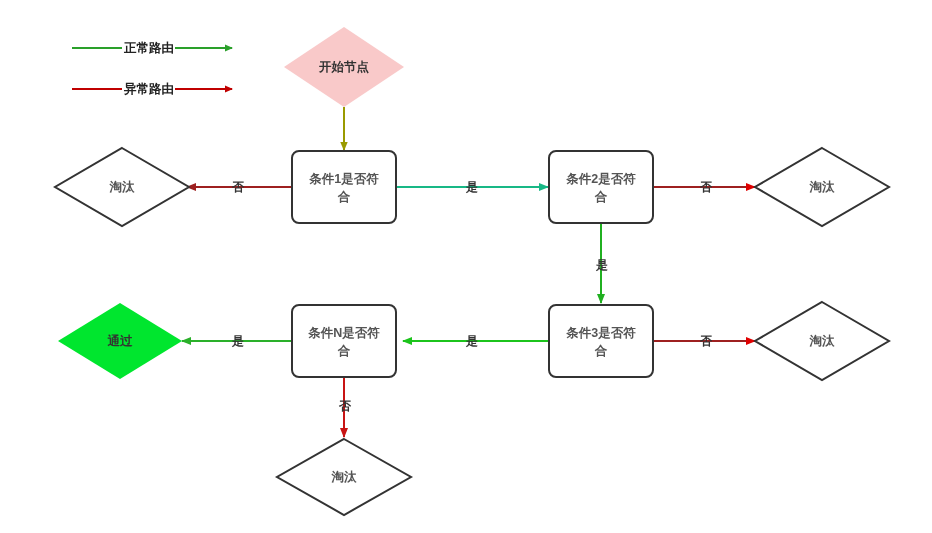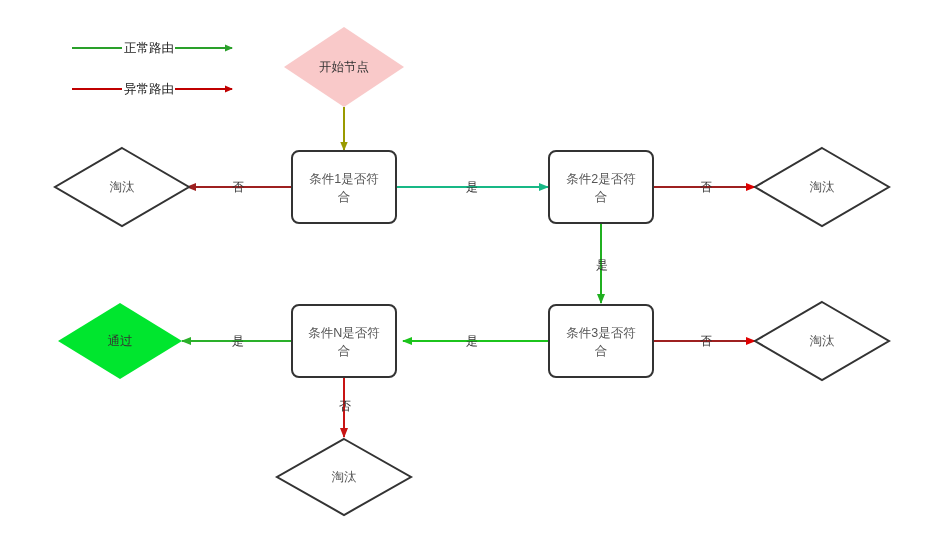--- a/index.html
+++ b/index.html
@@ -11,20 +11,21 @@
     width: 932px;
     height: 533px;
     font-family: "Liberation Sans", "DejaVu Sans", sans-serif;
     overflow: hidden;
   }
   #canvas {
     position: relative;
     width: 932px;
     height: 415px;
     background: #ffffff;
+    font-weight: bold;
   }
   svg.flow {
     position: absolute;
     top: 0;
     left: 0;
     width: 932px;
     height: 533px;
   }
   .node-label {
     font-family: "Liberation Sans", "DejaVu Sans", sans-serif;

